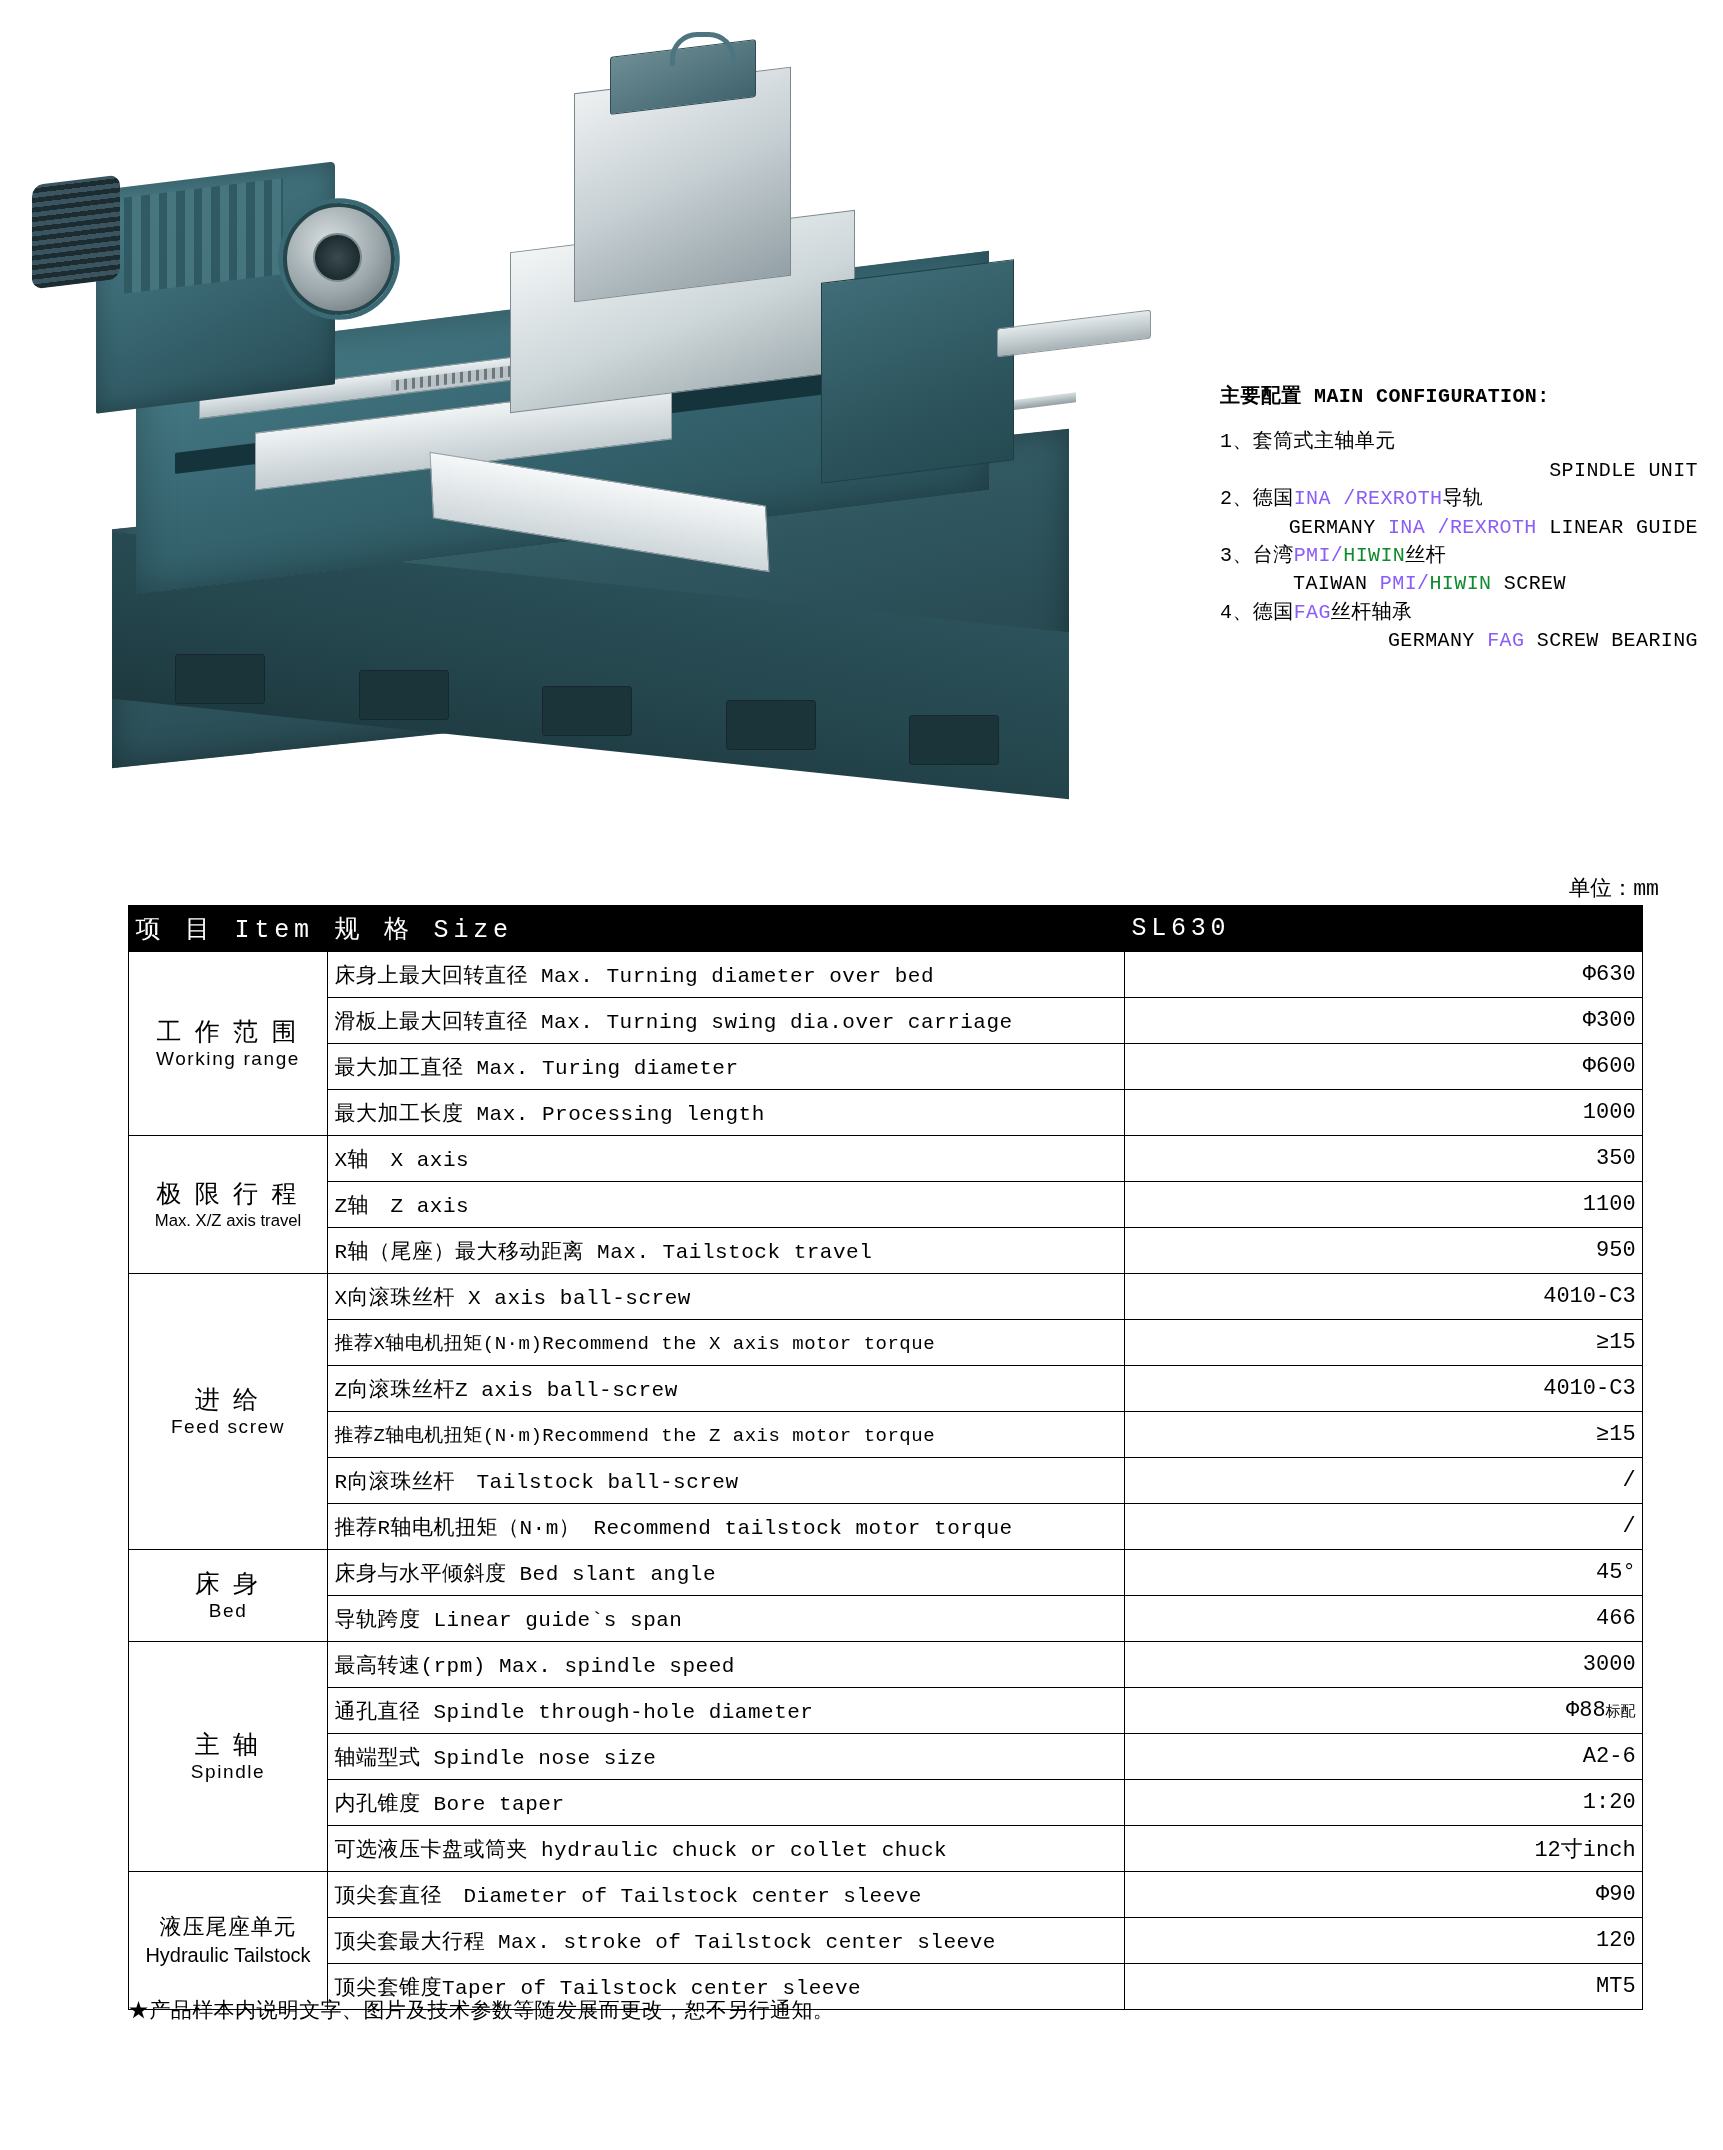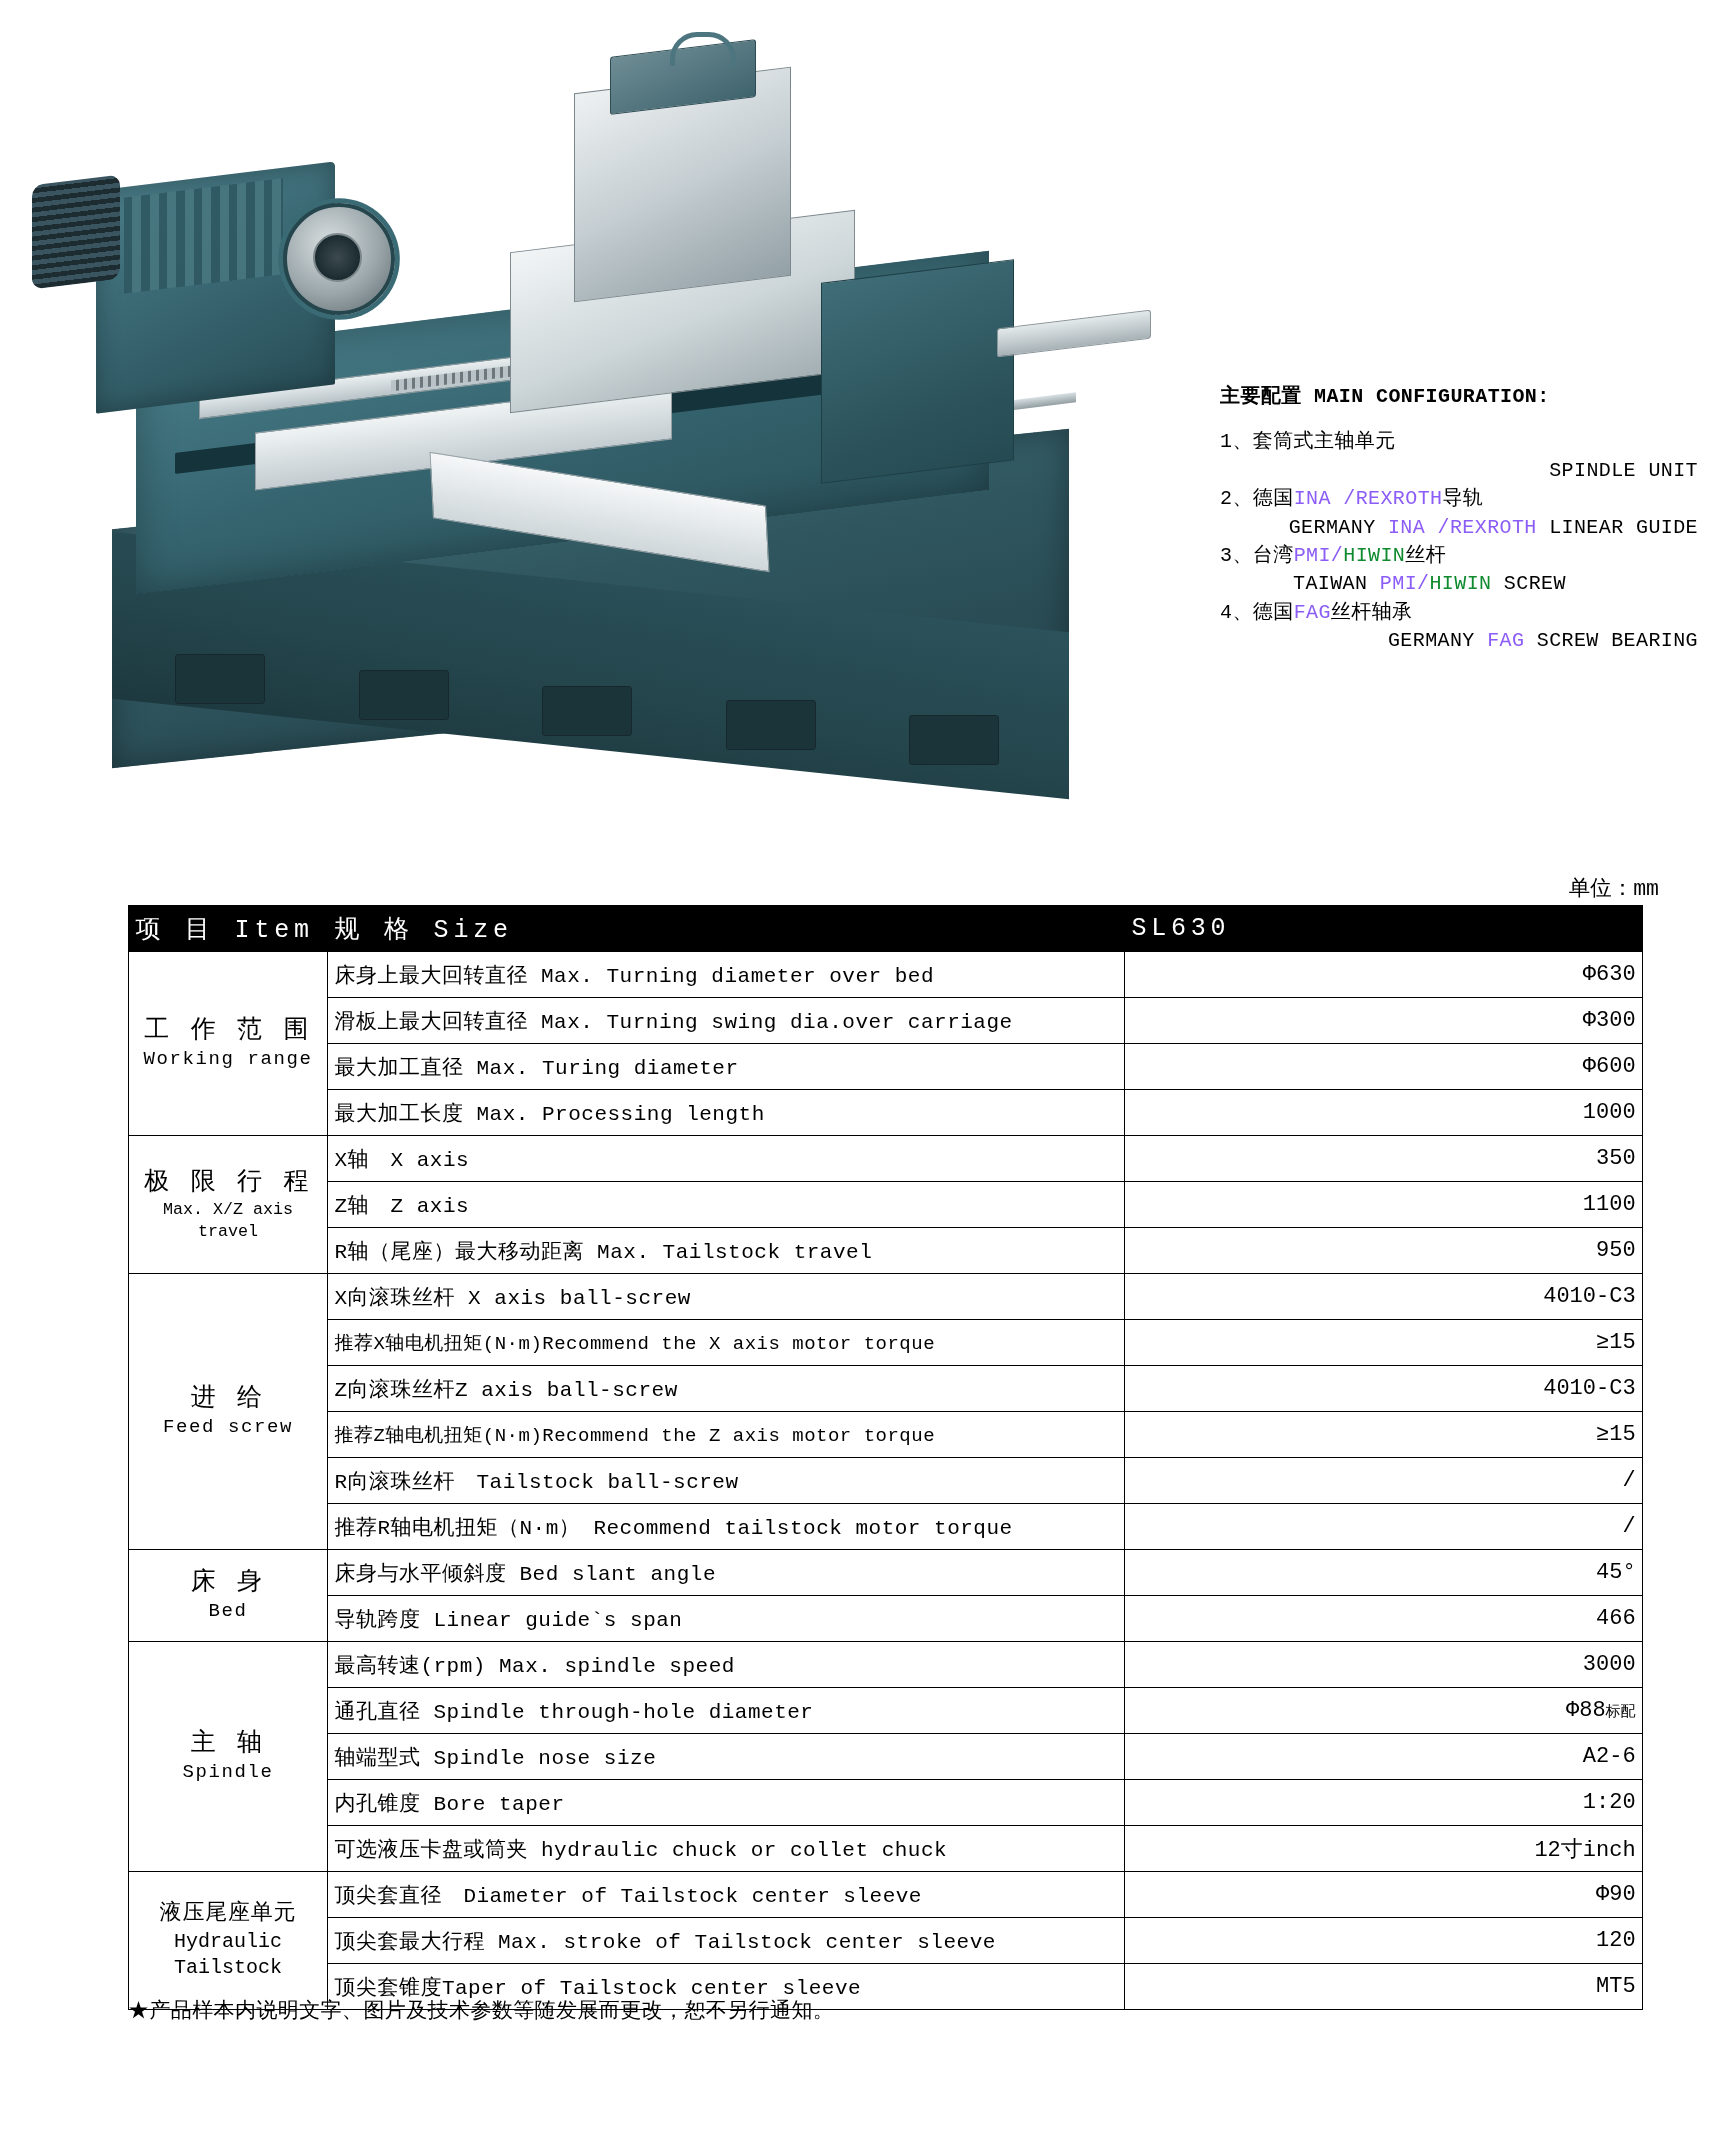--- a/index.html
+++ b/index.html
@@ -246,21 +246,21 @@
     color: #fff;
     height: 65px;
     font-size: 25px;
     letter-spacing: 4.8px;
     font-family: "Liberation Mono", monospace;
   }
   .grp {
     text-align: center;
     font-size: 23px;
     line-height: 1.3;
-    font-family: Liberation Mono, monospace;
+    font-family: Liberation Sans, sans-serif;
   }
   .grp .cn { font-size: 25px; letter-spacing: 3.2px; display: block; }
   .grp .en { font-size: 19px; letter-spacing: 1.6px; display: block; }
   .item {
     font-size: 21px;
     font-family: "Liberation Mono", monospace;
     letter-spacing: 0.5px;
     padding-left: 12.8px;
   }
   .val {

